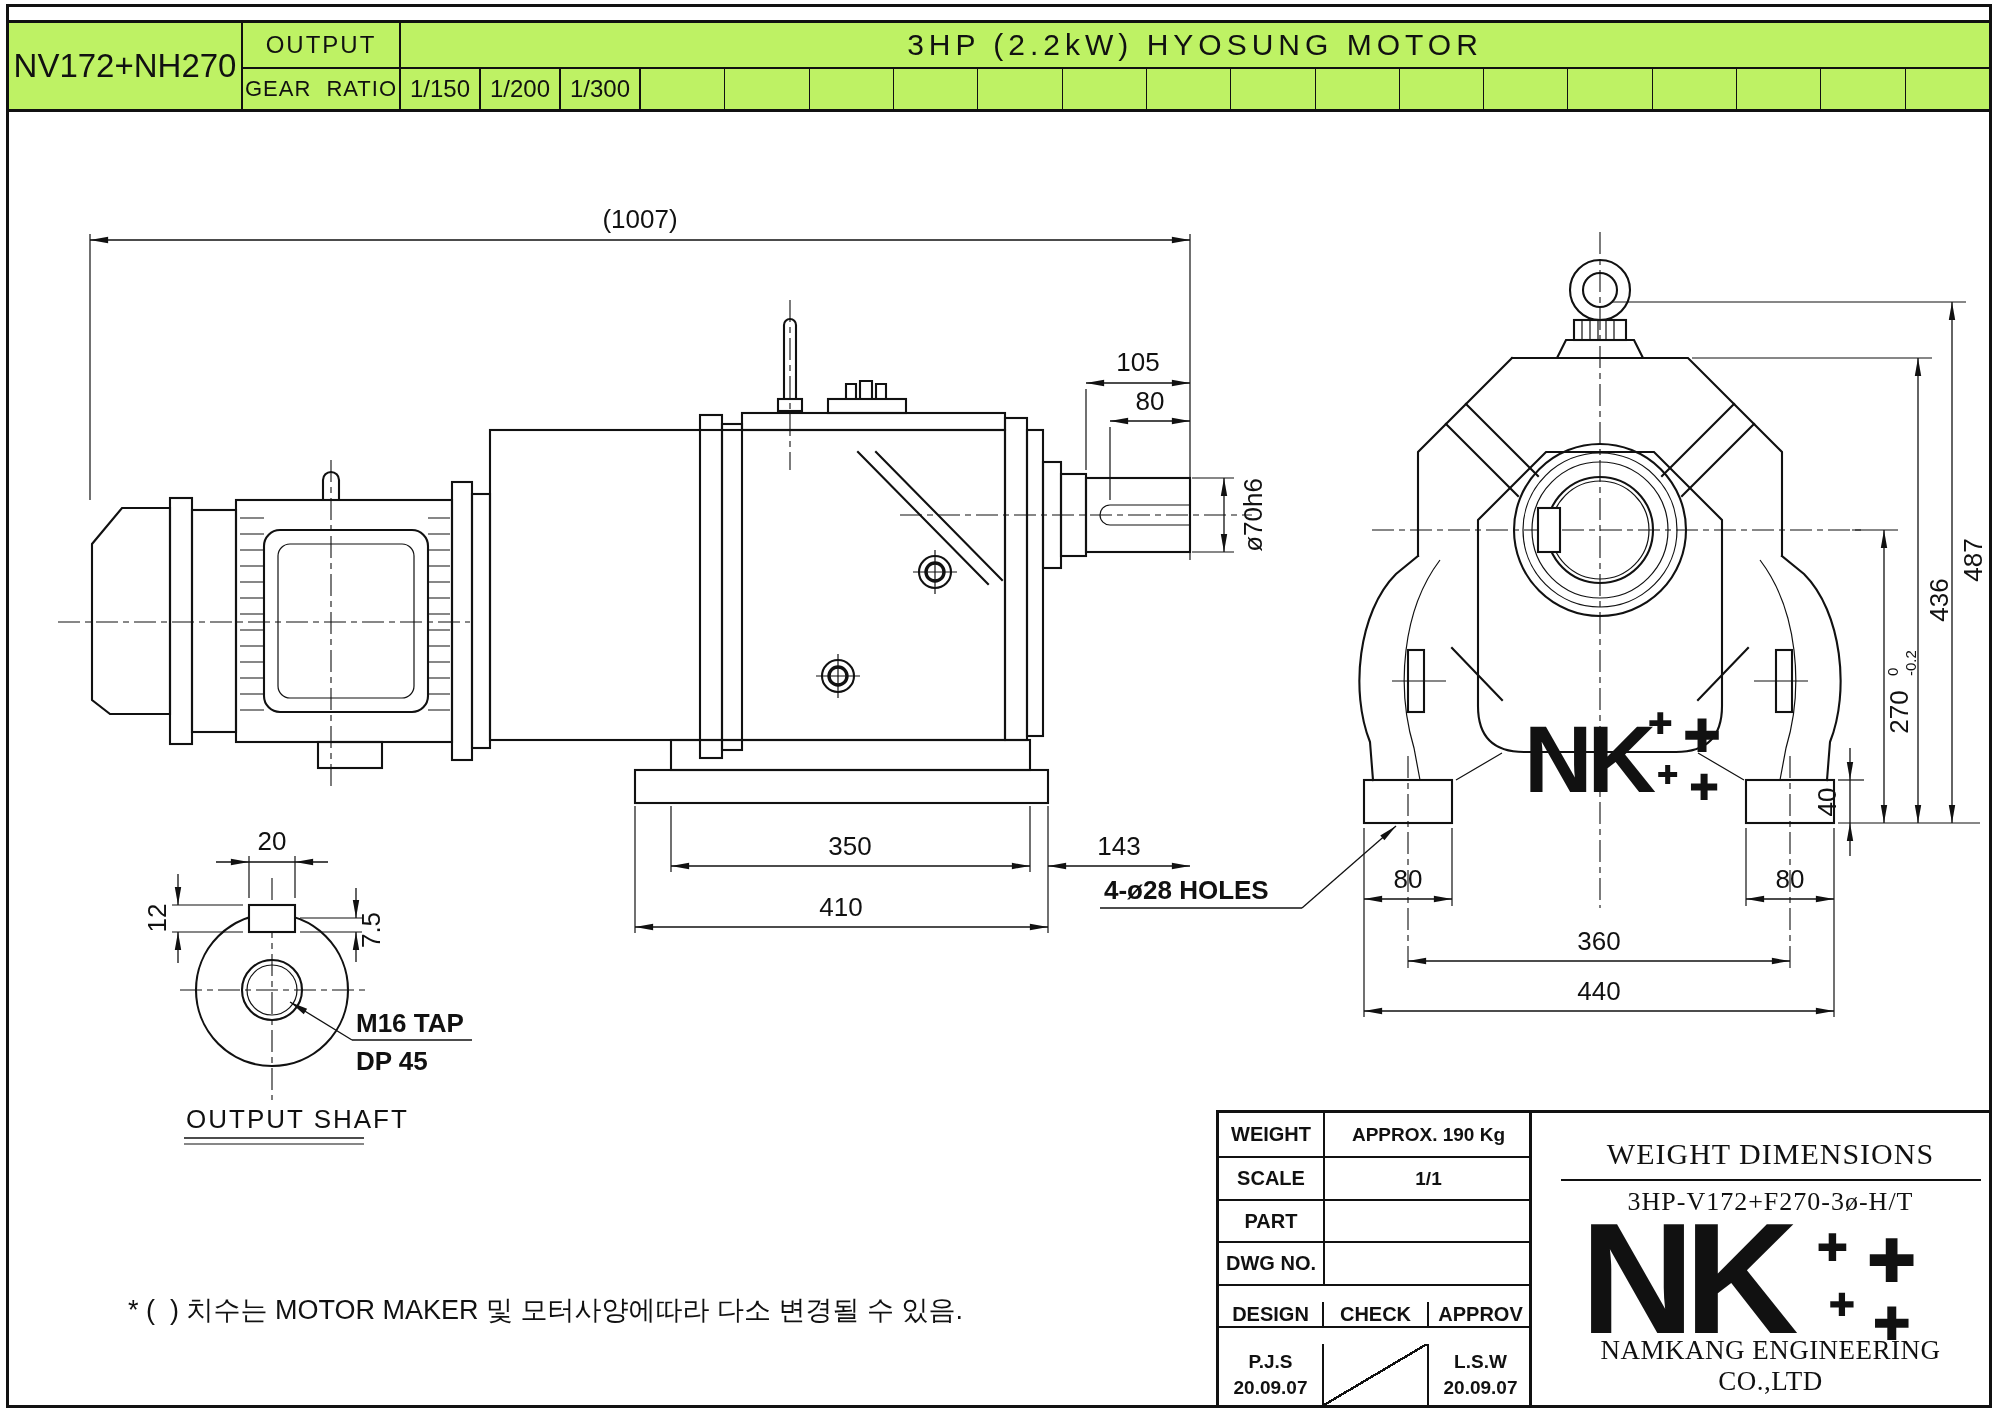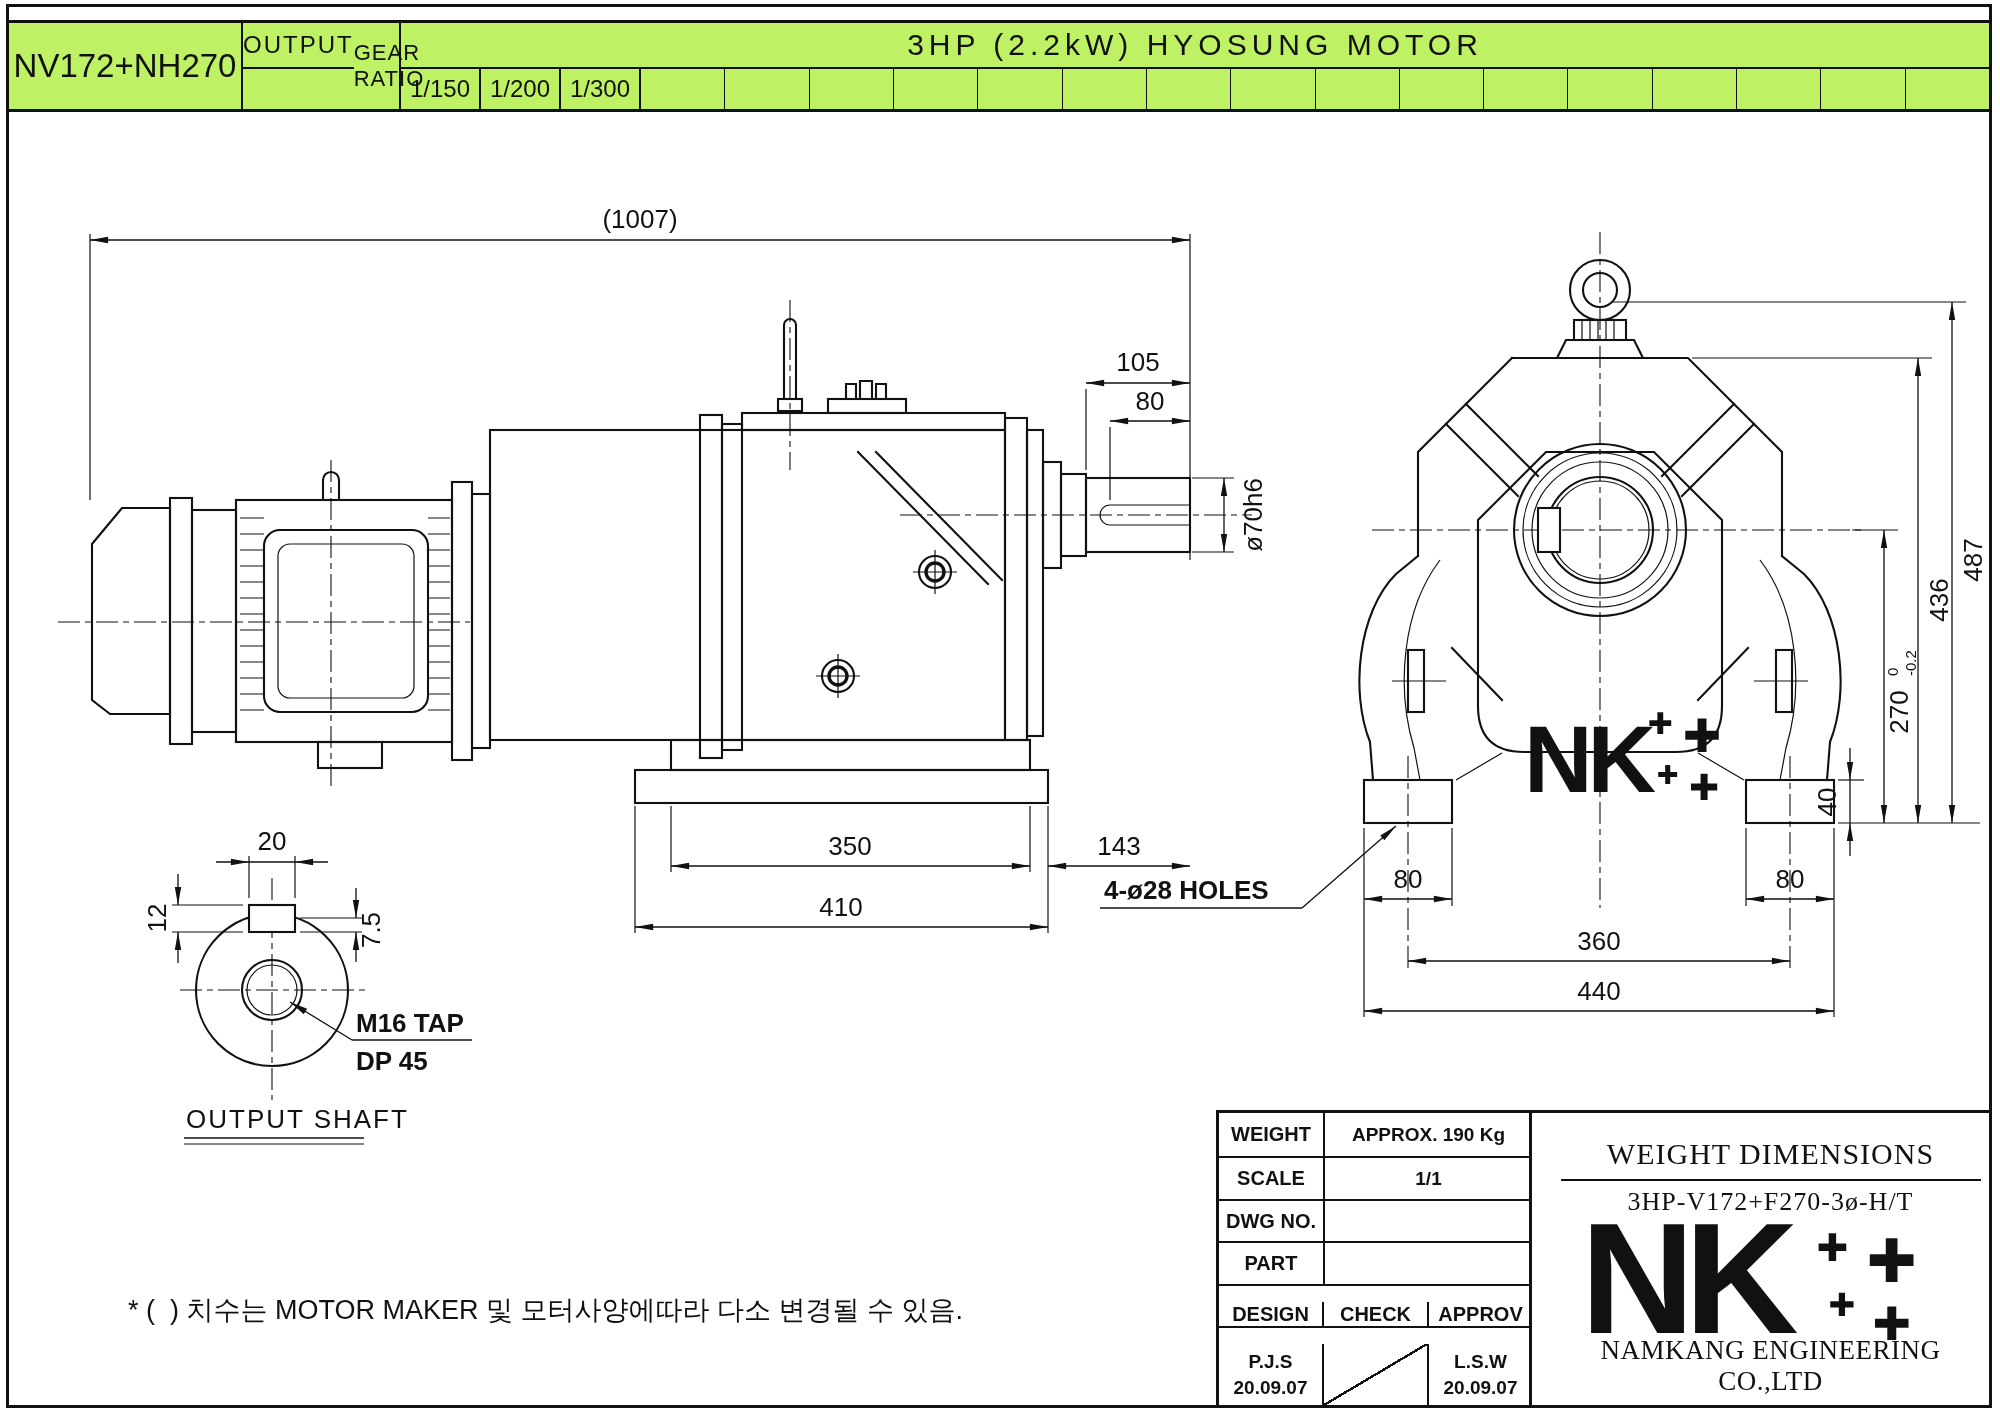--- a/index.html
+++ b/index.html
@@ -4,21 +4,21 @@
 <style>
   html,body{margin:0;padding:0;background:#e8e8e8;}
   #sheet{position:relative;width:2000px;height:1414px;background:#fff;overflow:hidden;
          font-family:"Liberation Sans",sans-serif;color:#111;}
   #frame{position:absolute;left:6px;top:4px;width:1986px;height:1404px;border:3px solid #111;box-sizing:border-box;}
   
   #hdr{position:absolute;left:6px;top:20px;width:1986px;height:92px;border:3px solid #111;
        box-sizing:border-box;display:flex;background:#bef264;}
   .hcell-model{width:232px;border-right:2px solid #111;display:flex;align-items:center;justify-content:center;
        font-size:33px;letter-spacing:0px;}
-  .hcol2{width:156px;border-right:2px solid #111;display:flex;flex-direction:row;}
+  .hcol2{width:156px;border-right:2px solid #111;display:flex;flex-direction:column;}
   .hout{height:44px;border-bottom:2px solid #111;display:flex;align-items:center;justify-content:center;font-size:24px;letter-spacing:2px;}
   .hgr{flex:1;display:flex;align-items:center;justify-content:center;font-size:22px;letter-spacing:1px;word-spacing:8px;border-radius:12px;}
   .hrest{flex:1;display:flex;flex-direction:column;}
   .hmotor{height:44px;border-bottom:2px solid #111;display:flex;align-items:center;justify-content:center;
        font-size:30px;letter-spacing:5px;}
   .hratios{flex:1;display:flex;}
   .rcell{width:78px;border-right:2px solid #111;display:flex;align-items:center;justify-content:center;font-size:24px;}
   .rfill{flex:1;border-right:1.5px solid #111;}
   .rfill:last-child{border-right:none;}
   
@@ -333,25 +333,25 @@
     <div class="tb-left">
       <div class="tb-row">
         <div class="tb-label">WEIGHT</div>
         <div class="tb-value">APPROX. 190 Kg</div>
       </div>
       <div class="tb-row">
         <div class="tb-label">SCALE</div>
         <div class="tb-value">1/1</div>
       </div>
       <div class="tb-row">
+        <div class="tb-label">PART</div>
+        <div class="tb-value"></div>
+      </div>
+      <div class="tb-row">
         <div class="tb-label">DWG NO.</div>
-        <div class="tb-value"></div>
-      </div>
-      <div class="tb-row">
-        <div class="tb-label">PART</div>
         <div class="tb-value"></div>
       </div>
       <div class="tb-row">
         <div class="tb-c3">DESIGN</div>
         <div class="tb-c3">CHECK</div>
         <div class="tb-c3">APPROV</div>
       </div>
       <div class="tb-row">
         <div class="tb-c3">
           <div class="sig">P.J.S</div>

